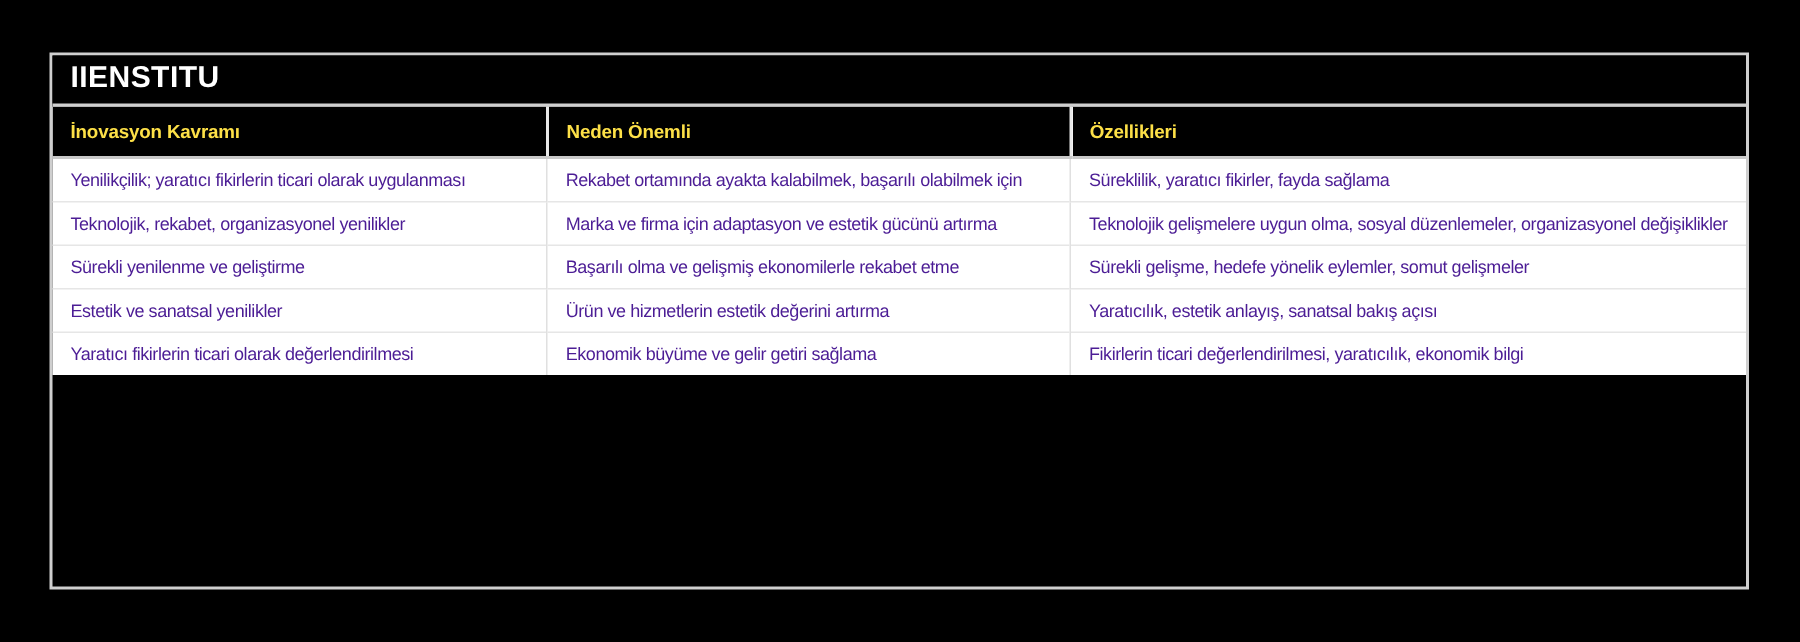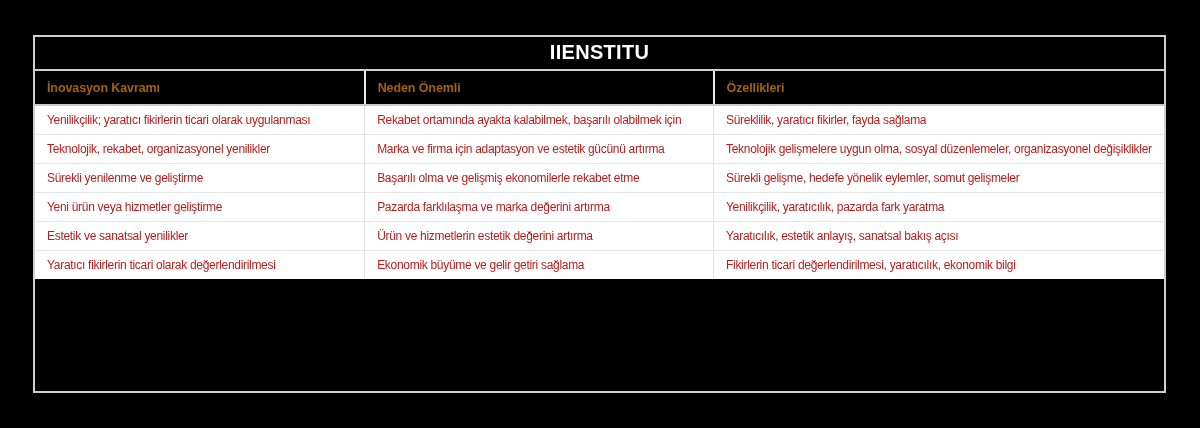--- a/index.html
+++ b/index.html
@@ -28,49 +28,48 @@
     background: #000000;
     border-bottom: 2px solid #cfcfcf;
     color: #ffffff;
     font-size: 20px;
     font-weight: bold;
     line-height: 31px;
     padding: 0 12px;
     letter-spacing: 0.3px;
     white-space: nowrap;
     overflow: hidden;
-    text-align: center;
   }
   table.data-table {
     width: 100%;
     border-collapse: collapse;
     table-layout: fixed;
     background: #ffffff;
   }
   table.data-table th {
     box-sizing: border-box;
     height: 34px;
     background: #000000;
-    color: #a16207;
+    color: #fde047;
     font-size: 12.5px;
     font-weight: bold;
     text-align: left;
     padding: 5px 12px;
     border-bottom: 2px solid #c9c9c9;
     border-left: 2px solid #e8e8e8;
     white-space: nowrap;
     overflow: hidden;
     letter-spacing: -0.1px;
   }
   table.data-table th:first-child { border-left: none; }
   table.data-table td {
     box-sizing: border-box;
     height: 29px;
     background: #ffffff;
-    color: #b91c1c;
+    color: #4c1d95;
     font-size: 12px;
     font-weight: normal;
     text-align: left;
     padding: 5px 12px;
     border-top: 1px solid #e6e6e6;
     border-left: 1px solid #e0e0e0;
     white-space: nowrap;
     overflow: hidden;
     letter-spacing: -0.3px;
     margin-left: 19px;
@@ -109,25 +108,20 @@
           <td>Teknolojik, rekabet, organizasyonel yenilikler</td>
           <td>Marka ve firma için adaptasyon ve estetik gücünü artırma</td>
           <td>Teknolojik gelişmelere uygun olma, sosyal düzenlemeler, organizasyonel değişiklikler</td>
         </tr>
         <tr>
           <td>Sürekli yenilenme ve geliştirme</td>
           <td>Başarılı olma ve gelişmiş ekonomilerle rekabet etme</td>
           <td>Sürekli gelişme, hedefe yönelik eylemler, somut gelişmeler</td>
         </tr>
         <tr>
-          <td>Yeni ürün veya hizmetler geliştirme</td>
-          <td>Pazarda farklılaşma ve marka değerini artırma</td>
-          <td>Yenilikçilik, yaratıcılık, pazarda fark yaratma</td>
-        </tr>
-        <tr>
           <td>Estetik ve sanatsal yenilikler</td>
           <td>Ürün ve hizmetlerin estetik değerini artırma</td>
           <td>Yaratıcılık, estetik anlayış, sanatsal bakış açısı</td>
         </tr>
         <tr>
           <td>Yaratıcı fikirlerin ticari olarak değerlendirilmesi</td>
           <td>Ekonomik büyüme ve gelir getiri sağlama</td>
           <td>Fikirlerin ticari değerlendirilmesi, yaratıcılık, ekonomik bilgi</td>
         </tr>
       </tbody>

